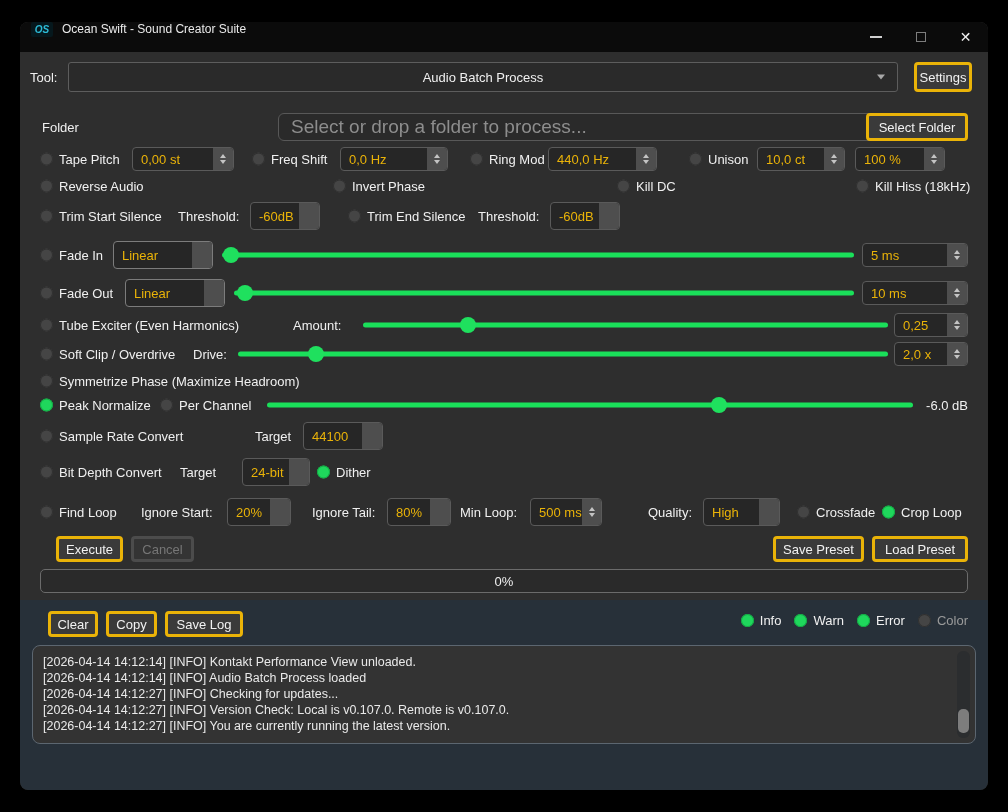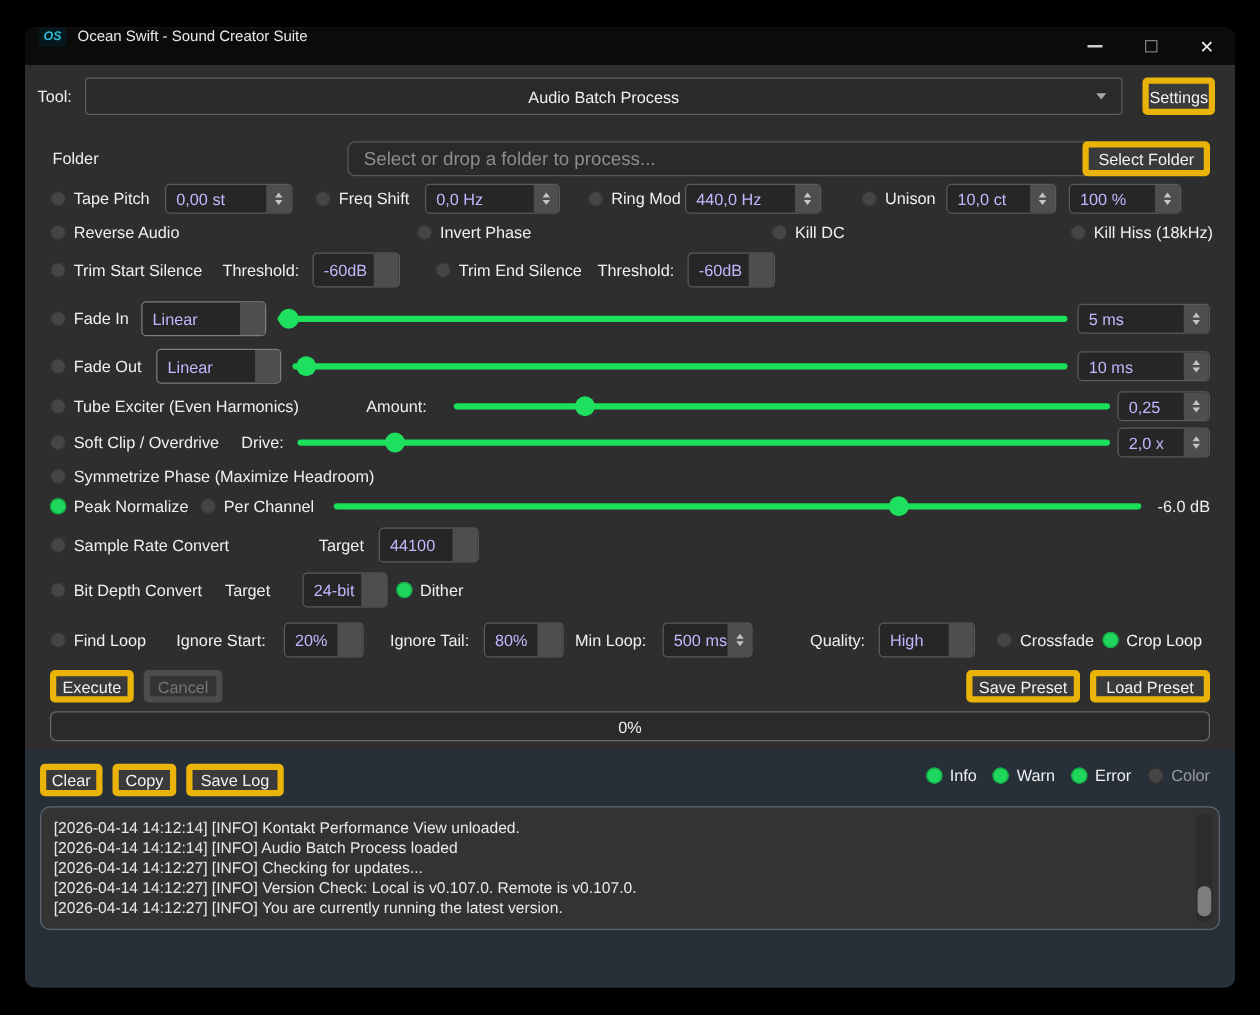--- a/index.html
+++ b/index.html
@@ -19,44 +19,44 @@
   .glyph-max { width:10px; height:10px; border:1px solid #7d7d7d; }
   .glyph-close { color:#f0f0f0; font-size:14px; line-height:1; }
   
   .row { position:absolute; left:20px; right:20px; }
   .row > * { position:absolute; top:50%; transform:translateY(-50%); white-space:nowrap; }
   .lbl { color:#f0f0f0; font-size:13px; }
   .dim { color:#9a9a9a; }
   .radio { width:13px; height:13px; border-radius:50%; background:#454545;
            box-shadow: inset 0 0 0 1px #303030; }
   .radio.on { background:#1fd75c; box-shadow: inset 0 0 0 1px #14a844; }
-  .btn { background:#3a3a3a; border:5px solid #eab308; border-radius:4px; color:#f2f2f2;
-         font-size:13px; display:flex; align-items:center; justify-content:center; }
+  .btn { background:#3a3a3a; border:3px solid #eab308; border-radius:4px; color:#f2f2f2;
+         font-size:13px; display:flex; align-items:center; justify-content:center;margin-left:16px; }
   .btn.disabled { color:#767676; border-color:#4c4c4c; background:#343434; }
   .spin, .combo { background:#262626; border:1px solid #5a5a5a; border-radius:4px;
                   display:flex; align-items:center; overflow:hidden; height:24px; }
-  .ctl-val { flex:1; color:#c4b5fd; font-size:13px; padding-left:8px; }
+  .ctl-val { flex:1; color:#eab308; font-size:13px; padding-left:8px; }
   .cap { width:20px; align-self:stretch; background:#4e4e4e; display:flex; flex-direction:column;
          align-items:center; justify-content:center; gap:2px; flex:none; }
   .arr-up { width:0; height:0; border-left:3px solid transparent; border-right:3px solid transparent;
             border-bottom:4px solid #c4c4c4; }
   .arr-dn { width:0; height:0; border-left:3px solid transparent; border-right:3px solid transparent;
             border-top:4px solid #c4c4c4; } .h28 { height:28px; }
   .slider { height:18px; }
   .slider .track { position:absolute; left:0; right:0; top:50%; height:5px; transform:translateY(-50%);
                    background:#1ae05a; border-radius:3px; }
   .slider .thumb { position:absolute; top:50%; width:16px; height:16px; border-radius:50%;
                    background:#1fe05e; transform:translate(-50%,-50%); }
   
   .toolcombo { position:absolute; background:#2a2a2a; border:1px solid #5d5d5d; border-radius:3px;
                display:flex; align-items:center; justify-content:center; color:#f0f0f0; font-size:13px; }
   .caret { position:absolute; right:12px; top:50%; transform:translateY(-50%); width:0; height:0;
            border-left:4px solid transparent; border-right:4px solid transparent; border-top:5px solid #a8a8a8; }
   .folder-input { position:absolute; background:#2a2a2a; border:1px solid #585858; border-radius:6px;
-                  color:#e8e8e8; font-size:15px; padding:0 12px; outline:none; }
+                  color:#e8e8e8; font-size:19px; padding:0 12px; outline:none; }
   .folder-input::placeholder { color:#8d8d8d; }
   
   .progress { position:absolute; left:20px; right:20px; height:24px; background:#2a2a2a;
               border:1px solid #6b6b6b; border-radius:5px; display:flex; align-items:center;
               justify-content:center; color:#f0f0f0; font-size:13px; }
   .logsec { position:absolute; left:0; right:0; top:578px; bottom:0; background:#273039;
             border-radius:0 0 8px 8px; }
   .filters { position:absolute; right:20px; top:13px; display:flex; gap:13px; align-items:center; }
   .fitem { display:flex; gap:6px; align-items:center; }
   .logbox { position:absolute; left:12px; right:12px; top:45px; height:99px; background:#333333;

